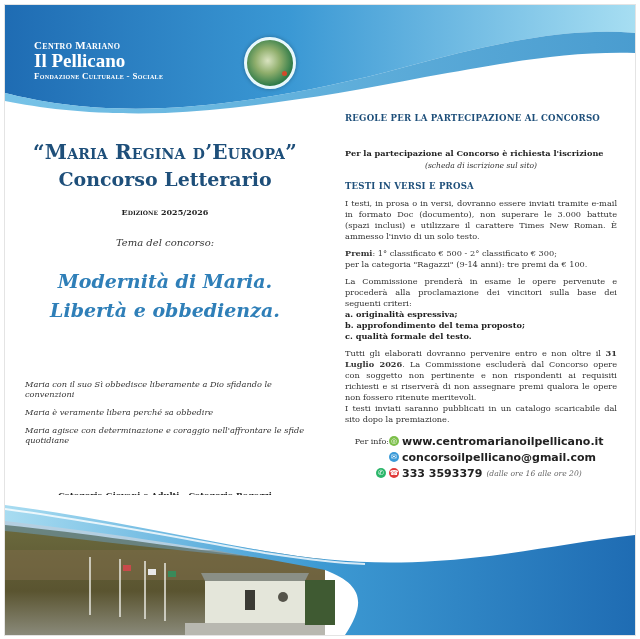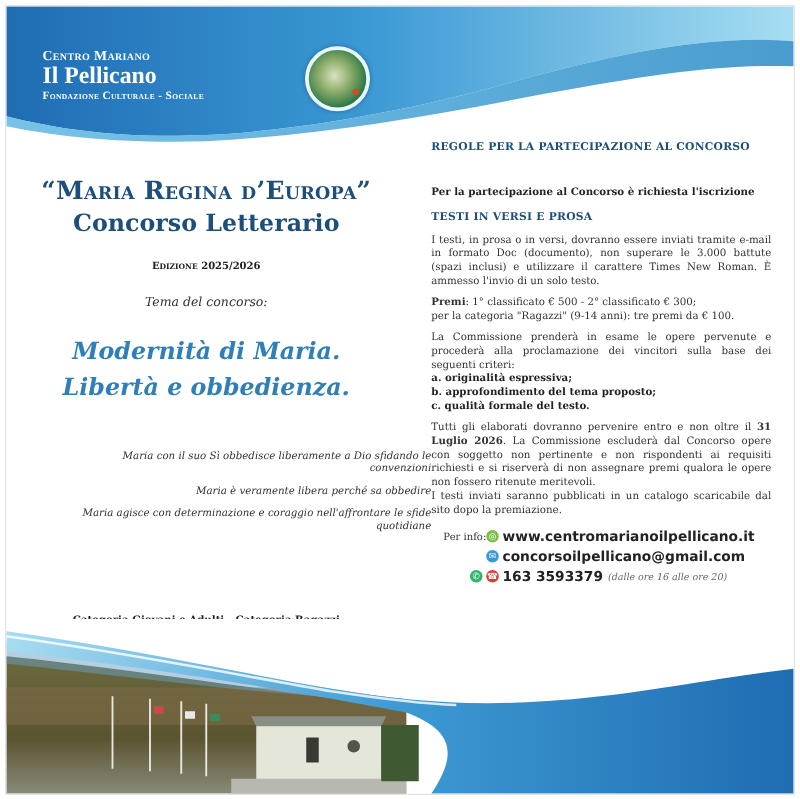--- a/index.html
+++ b/index.html
@@ -11,21 +11,21 @@
   .brand .l1 { font-size:11px; font-weight:bold; font-variant:small-caps; letter-spacing:0.3px; line-height:12px; }
   .brand .l2 { font-size:19px; font-weight:bold; line-height:20px; }
   .brand .l3 { font-size:9px; font-weight:bold; font-variant:small-caps; letter-spacing:0.3px; line-height:11px; }
   .logo { position:absolute; left:239px; top:32px; width:46px; height:46px; border-radius:50%; border:3px solid #e8f7fb; background:radial-gradient(circle at 45% 45%, #d9e3c0 0%, #8fae6c 35%, #2e7a48 70%, #1b5a35 100%); box-shadow:0 0 4px rgba(0,0,0,0.3); }
   .logo .dot { position:absolute; right:6px; bottom:10px; width:5px; height:5px; background:#d24a2a; border-radius:50%; }
   .title1 { position:absolute; left:0; width:320px; top:135px; text-align:center; font-family:"DejaVu Serif", serif; font-size:20px; font-weight:bold; font-variant:small-caps; color:#1e4f7a; letter-spacing:0.2px; }
   .title2 { position:absolute; left:0; width:320px; top:163px; text-align:center; font-family:"DejaVu Serif", serif; font-size:19px; font-weight:bold; color:#1e4f7a; }
   .edition { position:absolute; left:0; width:320px; top:202px; text-align:center; font-size:8px; font-weight:bold; font-variant:small-caps; color:#222; }
   .theme-label { position:absolute; left:0; width:320px; top:232px; text-align:center; font-size:10px; font-style:italic; color:#333; }
   .theme { position:absolute; left:0; width:320px; top:262px; text-align:center; font-family:"DejaVu Serif", serif; font-style:italic; font-weight:bold; font-size:19px; line-height:29px; color:#2f7fb8; }
-  .quotes { position:absolute; left:20px; width:280px; top:354px; text-align:right; font-size:8.2px; font-style:italic; color:#333; line-height:10px;margin-left:40px; }
+  .quotes { position:absolute; left:20px; width:280px; top:374px; text-align:left; font-size:8.2px; font-style:italic; color:#333; line-height:10px; }
   .quotes p { margin:0 0 8px 0; }
   .categories { position:absolute; left:0; width:320px; top:484px; text-align:center; font-size:8.2px; font-weight:bold; color:#222; line-height:13px; }
 
   
   .right { position:absolute; left:340px; top:108px; width:272px; font-size:8.2px; line-height:11px; color:#333; }
   .sec-head { font-weight:bold; color:#1e4f7a; font-size:8.6px; letter-spacing:0.2px; margin-bottom:6px; }
   .p { margin:0; text-align:justify; }
   .center-bold { text-align:left; font-weight:bold; color:#222; margin-top:24px; }
   .center-ital { text-align:center; font-style:italic; font-size:7.6px; margin-top:1px; }
   .gap { height:10px; }
@@ -90,20 +90,21 @@
     <p>Maria agisce con determinazione e coraggio nell'affrontare le sfide quotidiane</p>
   </div>
   <div class="categories">
     <div>Categoria Giovani e Adulti - Categoria Ragazzi</div>
     <div>Aperto a tutti</div>
   </div>
 
   <div class="right">
     <div class="sec-head">REGOLE PER LA PARTECIPAZIONE AL CONCORSO</div>
     <div class="center-bold">Per la partecipazione al Concorso è richiesta l'iscrizione</div>
+    <div class="center-ital">(scheda di iscrizione sul sito)</div>
     <div class="gap"></div>
     <div class="sec-head">TESTI IN VERSI E PROSA</div>
     <p class="p">I testi, in prosa o in versi, dovranno essere inviati tramite e-mail in formato Doc (documento), non superare le 3.000 battute (spazi inclusi) e utilizzare il carattere Times New Roman. È ammesso l'invio di un solo testo.</p>
     <div class="gap-s"></div>
     <p class="p"><b>Premi</b><span>: 1° classificato € 500 - 2° classificato € 300;</span><br><span>per la categoria "Ragazzi" (9-14 anni): tre premi da € 100.</span></p>
     <div class="gap-s"></div>
     <p class="p">La Commissione prenderà in esame le opere pervenute e procederà alla proclamazione dei vincitori sulla base dei seguenti criteri:</p>
     <div class="criteria">
       <div>a. originalità espressiva;</div>
       <div>b. approfondimento del tema proposto;</div>
@@ -121,21 +122,21 @@
       </div>
       <div class="crow">
         <span class="ind"></span>
         <span class="ic mail">✉</span>
         <span class="cval">concorsoilpellicano@gmail.com</span>
       </div>
       <div class="crow">
         <span class="ind" style="width:31px"></span>
         <span class="ic wa">✆</span>
         <span class="ic ph">☎</span>
-        <span class="cval">163 3593379</span>
+        <span class="cval">333 3593379</span>
         <span class="chours">(dalle ore 16 alle ore 20)</span>
       </div>
     </div>
   </div>
 
   <svg class="bottom" viewBox="0 0 630 140" preserveAspectRatio="none">
     <defs>
       <linearGradient id="sky" x1="0" y1="0" x2="0" y2="1">
         <stop offset="0" stop-color="#5aa6d6"></stop>
         <stop offset="1" stop-color="#a9cfe6"></stop>

